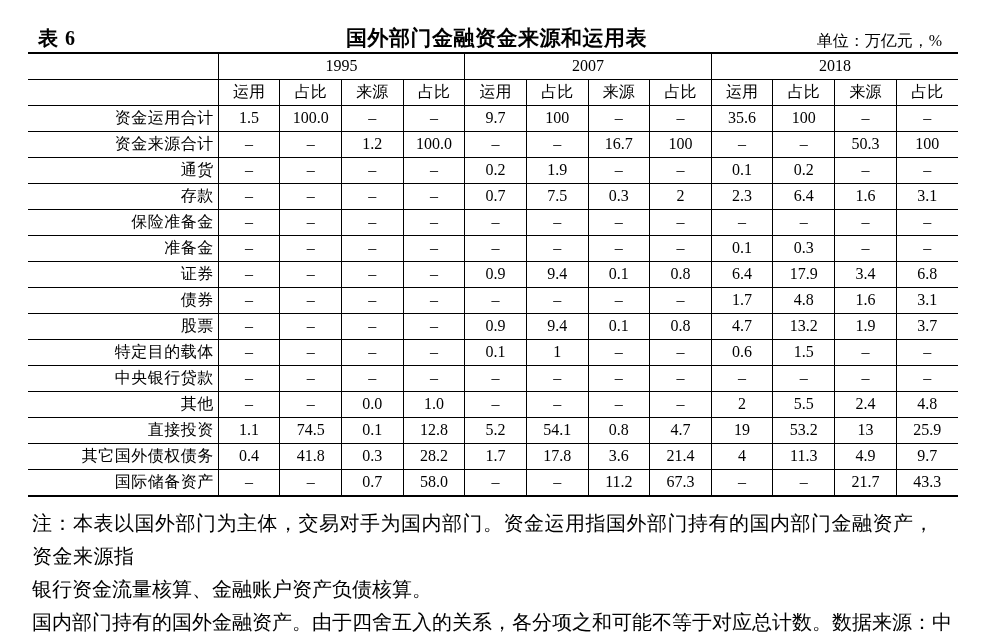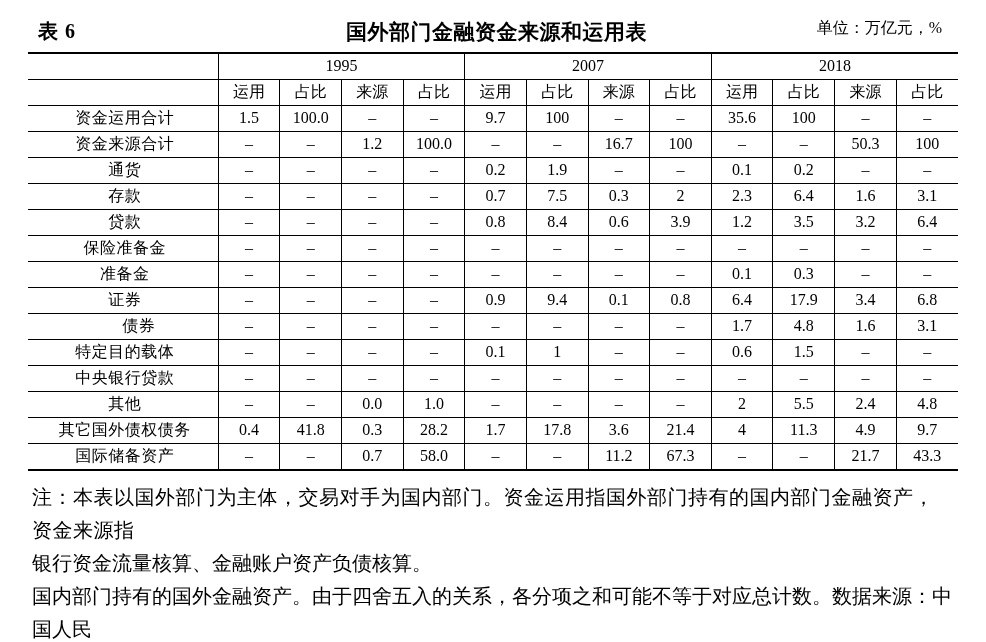--- a/index.html
+++ b/index.html
@@ -16,21 +16,21 @@
   }
   .page {
     position: relative;
     width: 986px;
     height: 642px;
     box-sizing: border-box;
     padding: 18px 28px 0 28px;
   }
   .title-row {
     display: flex;
-    align-items: flex-start;
+    align-items: flex-end;
     position: relative;
     height: 34px;
     padding: 0 10px;
   }
   .table-no {
     font-size: 20px;
     font-weight: bold;
     letter-spacing: 1px;
     width: 170px;
     flex: 0 0 170px;
@@ -67,21 +67,21 @@
     white-space: nowrap;
   }
   
   table.fin {
     border-top: 2px solid #000;
     border-bottom: 2px solid #000;
   }
   table.fin tr > td:first-child,
   table.fin tr > th:first-child {
     border-left: none;
-    text-align: center;
+    text-align: right;
     padding-left: 8px;
   }
   table.fin tr > td:last-child,
   table.fin tr > th:last-child {
     border-right: none;
   }
   thead tr:first-child th {
     border-top: none;
     margin-left: 38px;
   }
@@ -218,35 +218,20 @@
           <td>0.7</td>
           <td>7.5</td>
           <td>0.3</td>
           <td>2</td>
           <td>2.3</td>
           <td>6.4</td>
           <td>1.6</td>
           <td>3.1</td>
         </tr>
         <tr>
-          <td class="rowlabel">贷款</td>
-          <td>–</td>
-          <td>–</td>
-          <td>–</td>
-          <td>–</td>
-          <td>0.8</td>
-          <td>8.4</td>
-          <td>0.6</td>
-          <td>3.9</td>
-          <td>1.2</td>
-          <td>3.5</td>
-          <td>3.2</td>
-          <td>6.4</td>
-        </tr>
-        <tr>
           <td class="rowlabel">保险准备金</td>
           <td>–</td>
           <td>–</td>
           <td>–</td>
           <td>–</td>
           <td>–</td>
           <td>–</td>
           <td>–</td>
           <td>–</td>
           <td>–</td>
@@ -293,20 +278,35 @@
           <td>–</td>
           <td>–</td>
           <td>–</td>
           <td>–</td>
           <td>1.7</td>
           <td>4.8</td>
           <td>1.6</td>
           <td>3.1</td>
         </tr>
         <tr>
+          <td class="rowlabel indent">股票</td>
+          <td>–</td>
+          <td>–</td>
+          <td>–</td>
+          <td>–</td>
+          <td>0.9</td>
+          <td>9.4</td>
+          <td>0.1</td>
+          <td>0.8</td>
+          <td>4.7</td>
+          <td>13.2</td>
+          <td>1.9</td>
+          <td>3.7</td>
+        </tr>
+        <tr>
           <td class="rowlabel">特定目的载体</td>
           <td>–</td>
           <td>–</td>
           <td>–</td>
           <td>–</td>
           <td>0.1</td>
           <td>1</td>
           <td>–</td>
           <td>–</td>
           <td>0.6</td>
@@ -336,20 +336,35 @@
           <td>0.0</td>
           <td>1.0</td>
           <td>–</td>
           <td>–</td>
           <td>–</td>
           <td>–</td>
           <td>2</td>
           <td>5.5</td>
           <td>2.4</td>
           <td>4.8</td>
+        </tr>
+        <tr>
+          <td class="rowlabel">直接投资</td>
+          <td>1.1</td>
+          <td>74.5</td>
+          <td>0.1</td>
+          <td>12.8</td>
+          <td>5.2</td>
+          <td>54.1</td>
+          <td>0.8</td>
+          <td>4.7</td>
+          <td>19</td>
+          <td>53.2</td>
+          <td>13</td>
+          <td>25.9</td>
         </tr>
         <tr>
           <td class="rowlabel">其它国外债权债务</td>
           <td>0.4</td>
           <td>41.8</td>
           <td>0.3</td>
           <td>28.2</td>
           <td>1.7</td>
           <td>17.8</td>
           <td>3.6</td>

